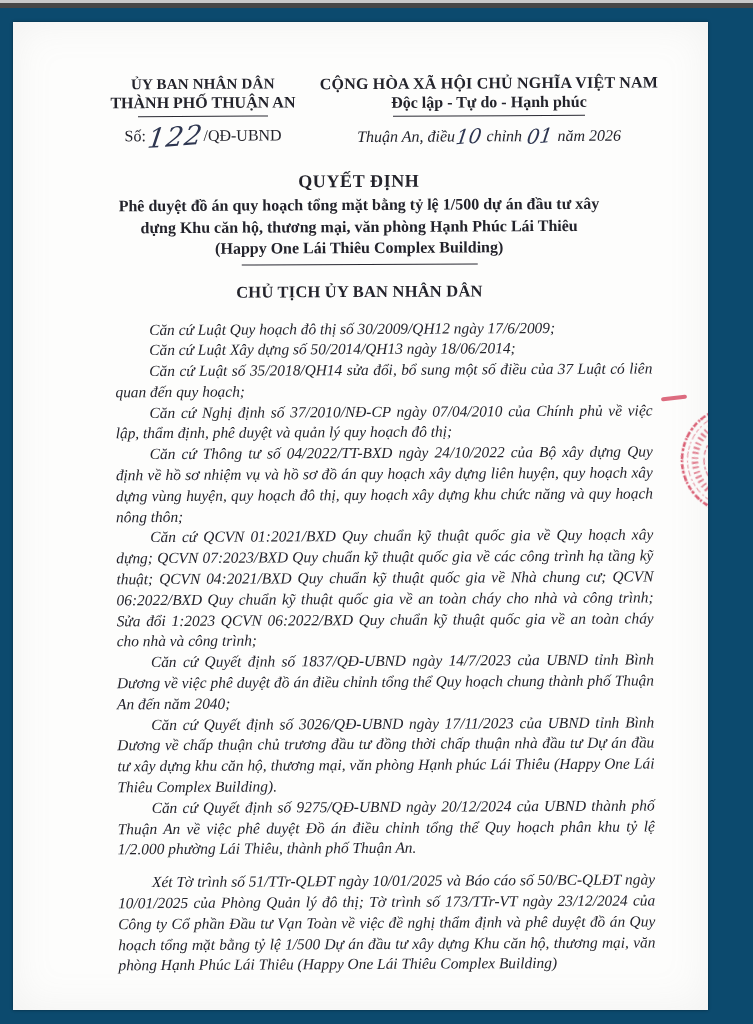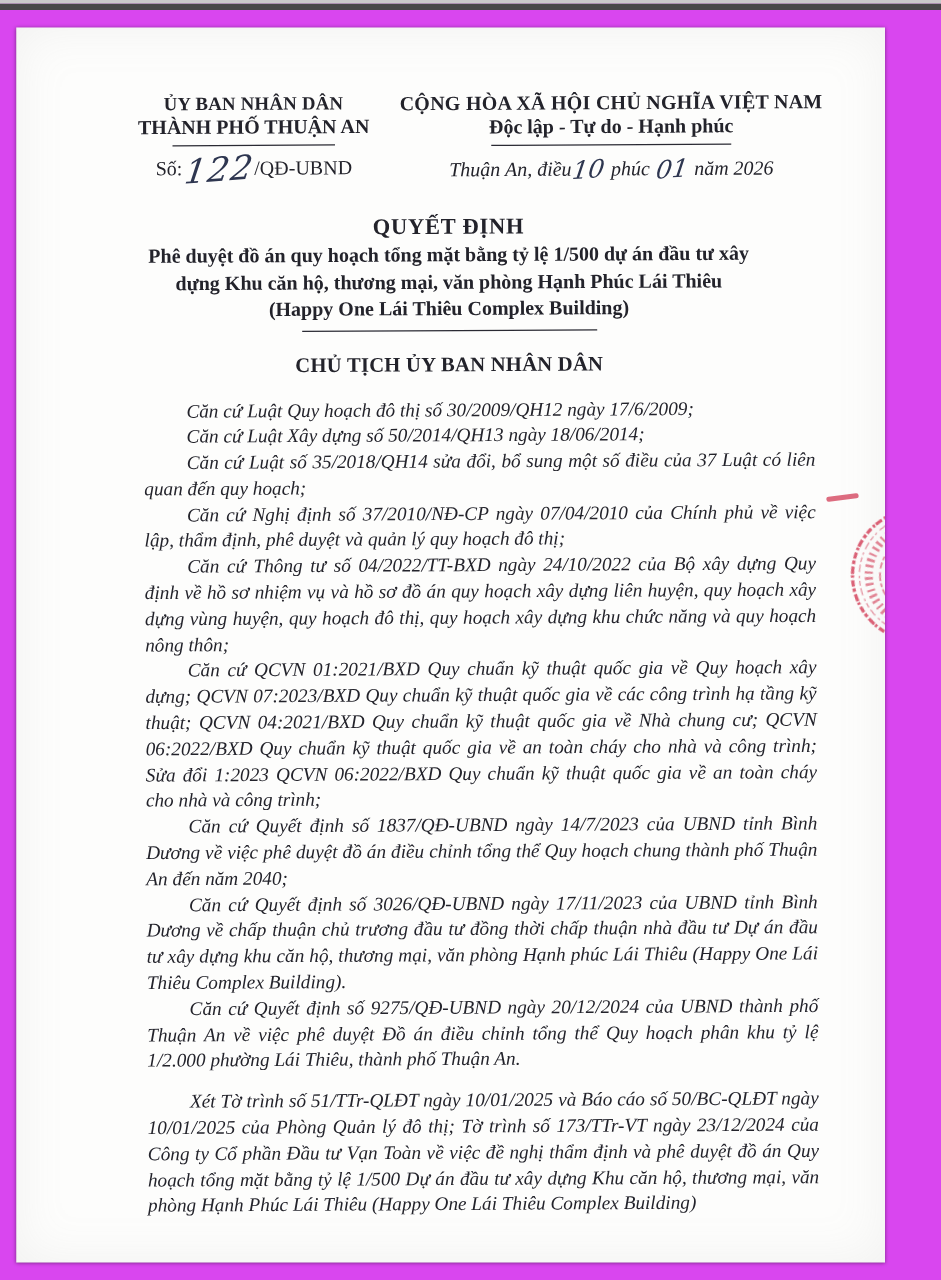--- a/index.html
+++ b/index.html
@@ -2,21 +2,21 @@
 <html lang="vi"><head>
 <meta charset="utf-8">
 <style>
   html, body { margin: 0; padding: 0; }
   body { background: #9b9b9b; }
 
   .stage {
     position: relative;
     width: 753px;
     height: 1024px;
-    background: #d946ef;
+    background: #0c4a6e;
     overflow: hidden;
     font-family: "Liberation Serif", "DejaVu Serif", serif;
     color: #23232b;
   }
 
   .edge-strip-light {
     position: absolute; top: 0; left: 0; right: 0; height: 3px;
     background: #c9c9c9;
   }
   .edge-strip-dark {
@@ -133,21 +133,21 @@
           <div class="number-line">
             <span>Số:</span><span class="handwritten hw-number">122</span><span>/QĐ-UBND</span>
           </div>
         </div>
 
         <div class="national-block">
           <div class="nat-line1">CỘNG HÒA XÃ HỘI CHỦ NGHĨA VIỆT NAM</div>
           <div class="nat-line2">Độc lập - Tự do - Hạnh phúc</div>
           <div class="nat-underline"></div>
           <div class="date-line">
-            <span>Thuận An, điều</span><span class="handwritten hw-date">10</span> <span>phúc</span> <span class="handwritten hw-date">01</span> <span>năm 2026</span>
+            <span>Thuận An, điều</span><span class="handwritten hw-date">10</span> <span>chỉnh</span> <span class="handwritten hw-date">01</span> <span>năm 2026</span>
           </div>
         </div>
       </div>
 
       <div class="title-block">
         <div class="decision-heading">QUYẾT ĐỊNH</div>
         <div class="decision-subtitle">
             <div>Phê duyệt đồ án quy hoạch tổng mặt bằng tỷ lệ 1/500 dự án đầu tư xây</div>
             <div>dựng Khu căn hộ, thương mại, văn phòng Hạnh Phúc Lái Thiêu</div>
             <div>(Happy One Lái Thiêu Complex Building)</div>

